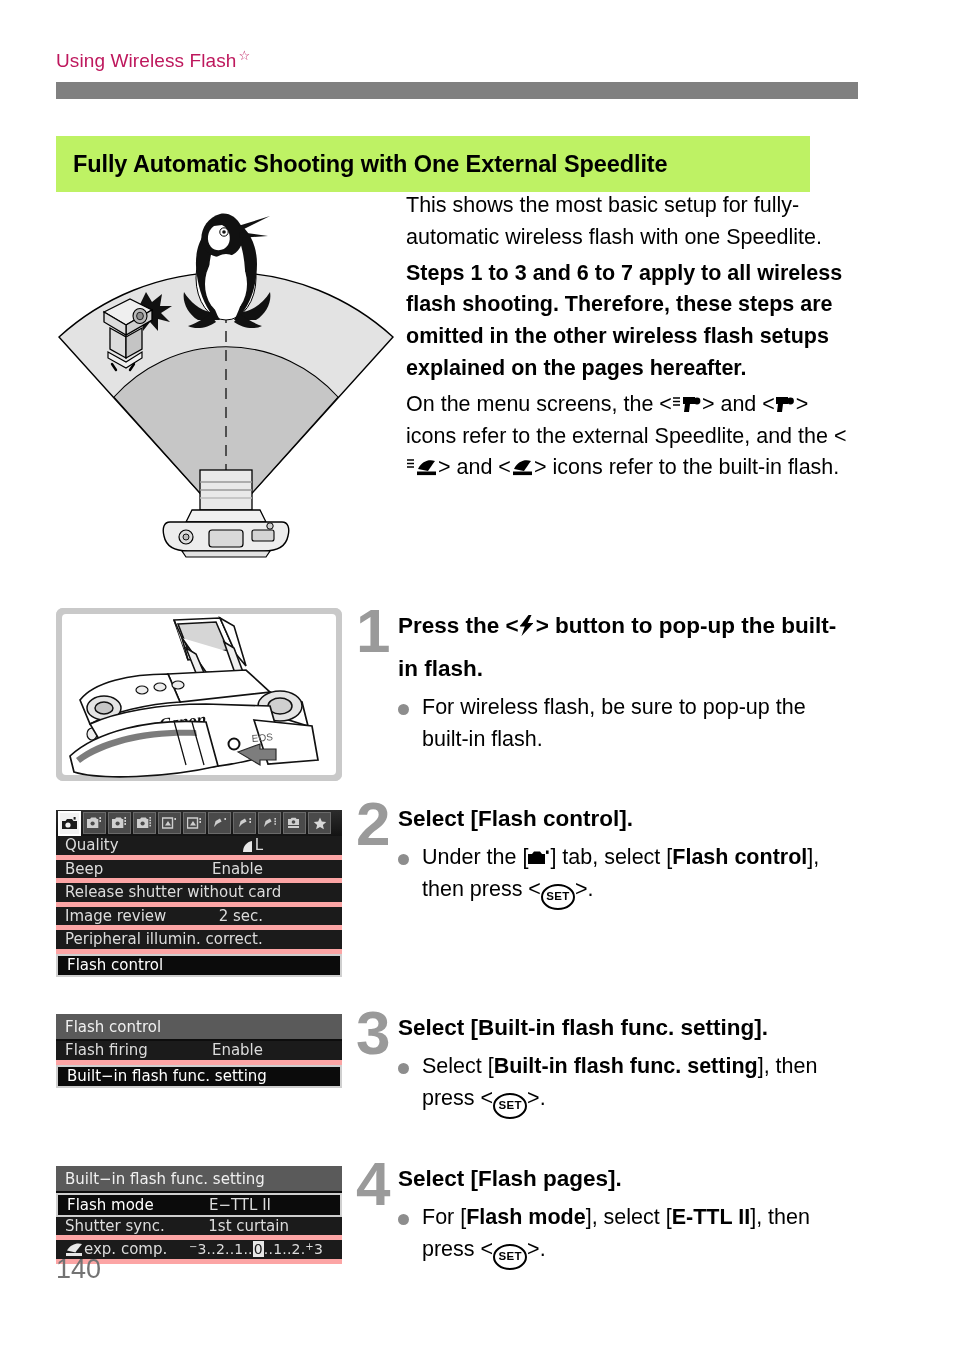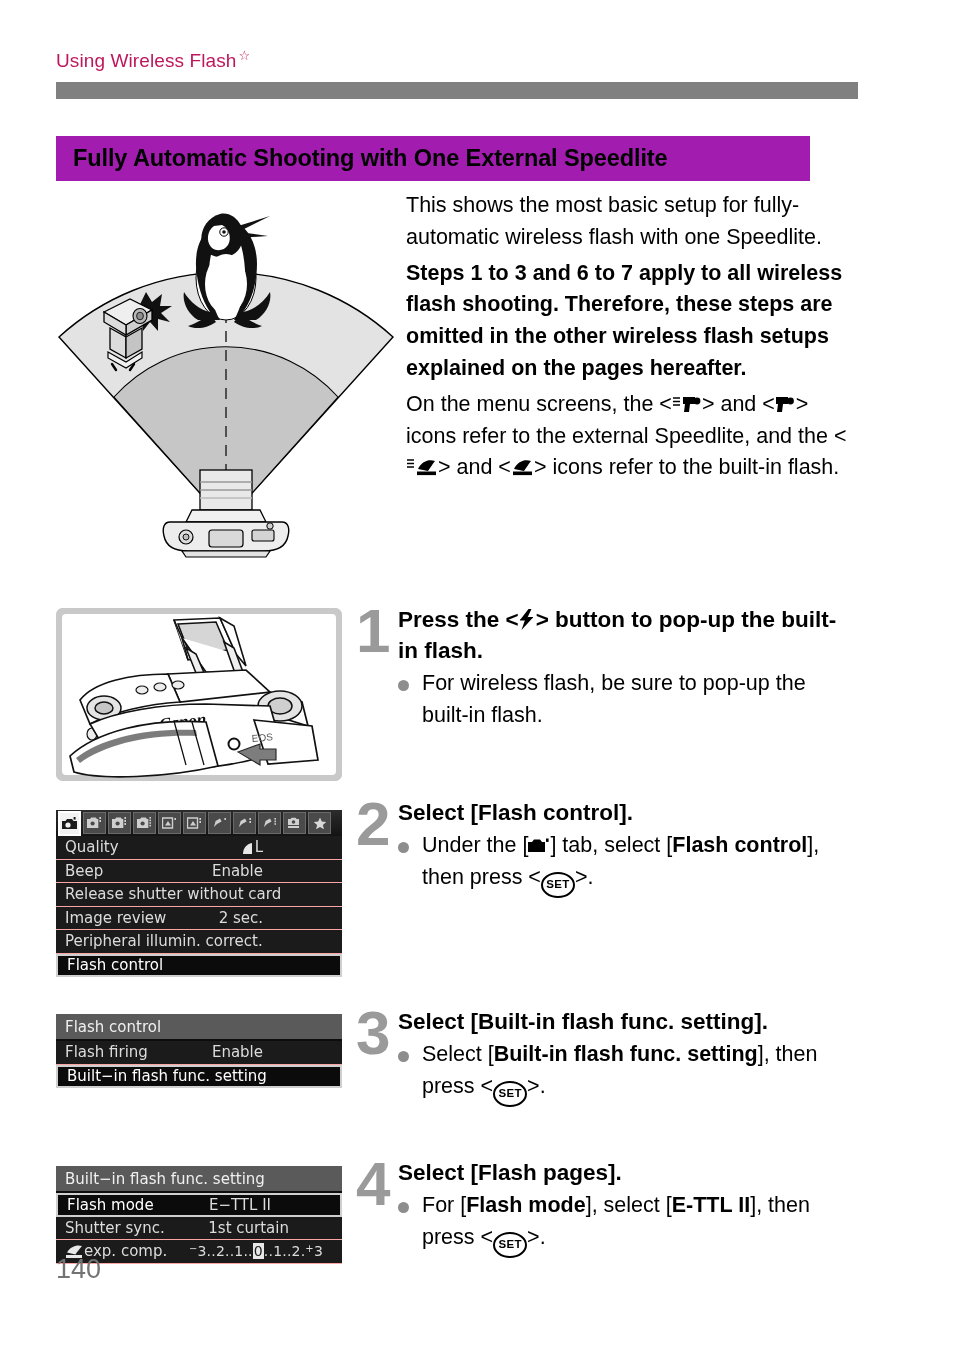--- a/index.html
+++ b/index.html
@@ -39,22 +39,22 @@
     height: 17px;
     background: #808080;
   }
 
   
   .section-bar {
     position: absolute;
     left: 56px;
     top: 136px;
     width: 754px;
-    height: 45px;
-    background: #a21caf;
+    height: 56px;
+    background: #bef264;
     display: flex;
     align-items: center;
   }
   .section-bar .title {
     font-size: 23.5px;
     font-weight: bold;
     padding-left: 17px;
     letter-spacing: -0.1px;
     white-space: nowrap;
   }
@@ -98,21 +98,21 @@
     font-family: "Liberation Sans", sans-serif;
   }
   .steptext {
     position: absolute;
     font-size: 21.5px;
     line-height: 31.5px;
   }
   .steptext .heading {
     font-weight: bold;
     font-size: 22.5px;
-    line-height: 31px;
+    line-height: 43px;
     display: block;
     margin-bottom: 2px;
   }
   .bullet-row {
     display: flex;
     gap: 0px;
     margin-top: 1px;
   }
   .bdot {
     flex: 0 0 auto;
@@ -187,21 +187,21 @@
   .tab.sel {
     background: #f2f2f2;
     border: 2px solid #ffffff;
     height: 25px;
   }
   .menu-row {
     height: 23.5px;
     display: flex;
     align-items: center;
     font-size: 15px;
-    border-bottom: 1px solid #fca5a5;
+    border-bottom: 5px solid #fca5a5;
     padding: 0 9px;
     color: #dcdcdc;
     box-sizing: border-box;
   }
   .menu-row .lbl { flex: 0 0 auto; }
   .menu-row .val {
     margin-left: auto;
     padding-right: 70px;
     color: #dcdcdc;
   }

